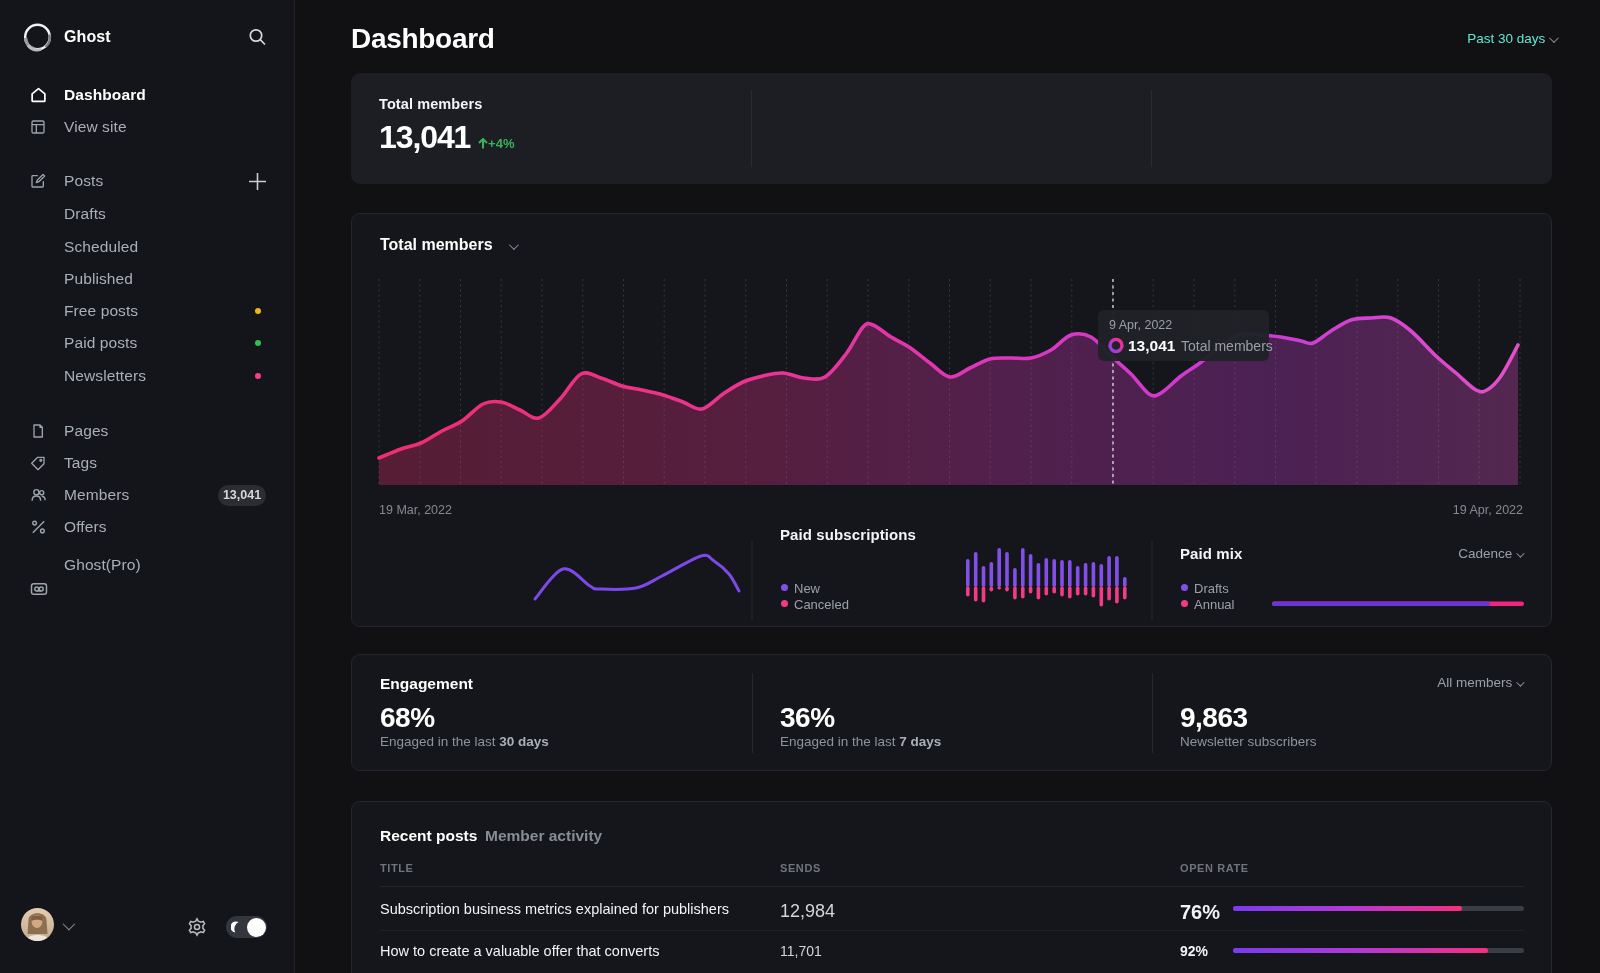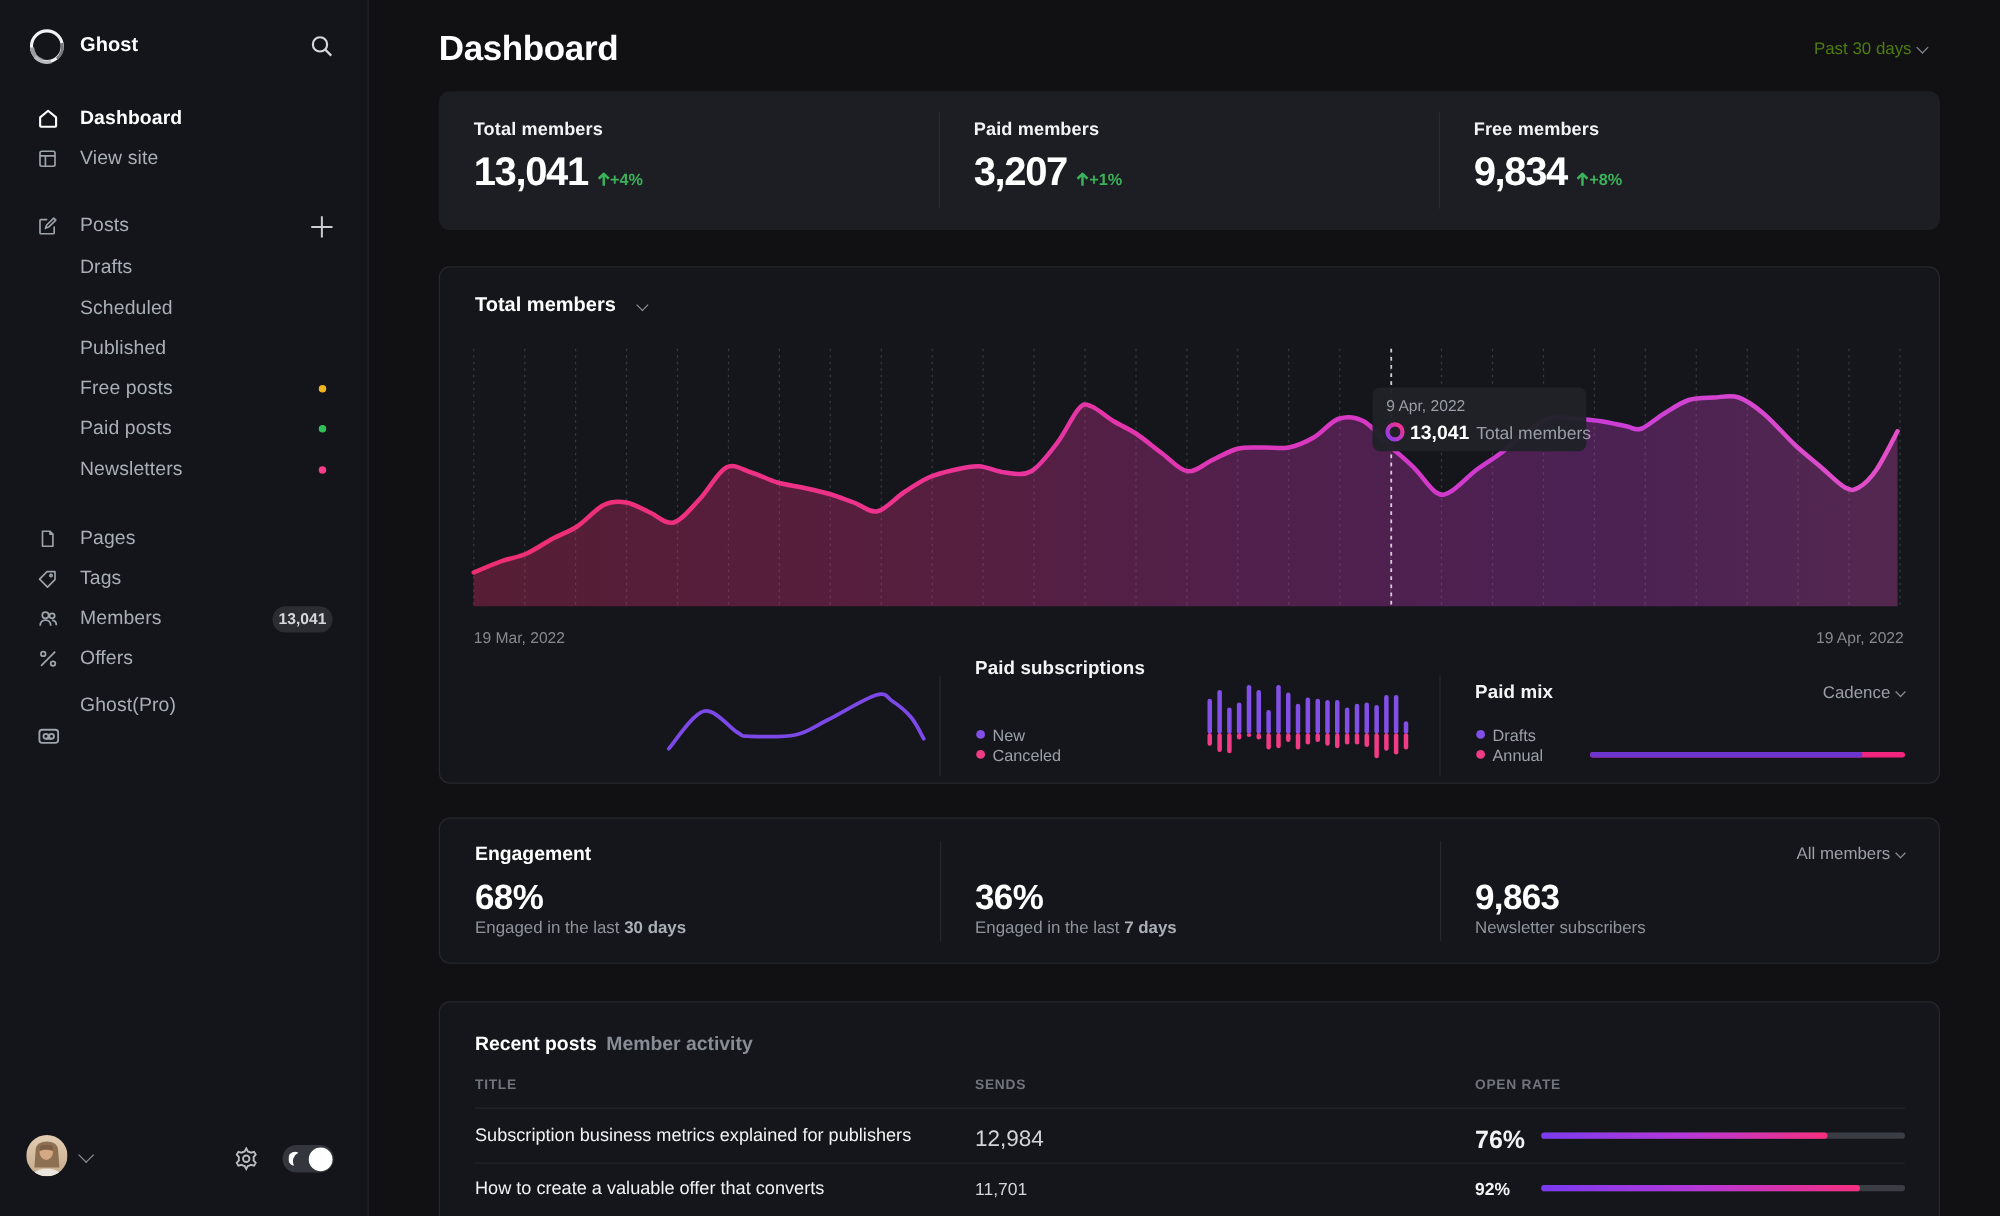--- a/index.html
+++ b/index.html
@@ -133,42 +133,30 @@
       </svg>
   <div class="abs" style="left:226px;top:916px;width:41px;height:22px;border-radius:11px;background:#33363d;">
     <svg style="position:absolute;left:5px;top:4.5px" width="13" height="13" viewBox="0 0 13 13">
           <path d="M6 1 A5.6 5.6 0 1 0 6 12 A7.5 7.5 0 0 1 6 1 Z" fill="#fff" transform="rotate(18 6.5 6.5)"></path>
         </svg>
     <div style="position:absolute;right:1.5px;top:1.5px;width:19px;height:19px;border-radius:50%;background:#fff;"></div>
   </div>
 </aside>
 
 <div class="abs" style="left:351px;top:23px;font-size:28px;font-weight:bold;color:#fff;letter-spacing:-0.3px;">Dashboard</div>
-<div class="abs" style="right:60px;top:31px;font-size:13.5px;color:#4d7c0f;margin-left:24px;">Past 30 days <span class="chev" style="width:7px;height:7px;border-width:1.6px;"></span></div>
+<div class="abs" style="right:44px;top:31px;font-size:13.5px;color:#5eead4;margin-left:24px;">Past 30 days <span class="chev" style="width:7px;height:7px;border-width:1.6px;"></span></div>
 
 <div class="card" style="top:73px;height:111px;background:#1c1e24;border:none;">
   <div class="vline" style="left:400px;top:17px;height:77px;"></div>
   <div class="vline" style="left:800px;top:17px;height:77px;"></div>
   <div class="abs" style="left:28px;top:23px;">
         <div class="lbl">Total members</div>
     <div class="big" style="margin-top:9px;">13,041 <span class="green"><svg class="uparr" viewBox="0 0 10 11" fill="none" stroke="#3bb159" stroke-width="2">
               <path d="M5 10.5 V1.5 M1 5 L5 1 L9 5"></path>
             </svg>+4%</span></div>
-      </div>
-  <div class="abs" style="left:428px;top:23px;">
-        <div class="lbl">Paid members</div>
-    <div class="big" style="margin-top:9px;">3,207 <span class="green"><svg class="uparr" viewBox="0 0 10 11" fill="none" stroke="#3bb159" stroke-width="2">
-              <path d="M5 10.5 V1.5 M1 5 L5 1 L9 5"></path>
-            </svg>+1%</span></div>
-      </div>
-  <div class="abs" style="left:828px;top:23px;">
-        <div class="lbl">Free members</div>
-    <div class="big" style="margin-top:9px;">9,834 <span class="green"><svg class="uparr" viewBox="0 0 10 11" fill="none" stroke="#3bb159" stroke-width="2">
-              <path d="M5 10.5 V1.5 M1 5 L5 1 L9 5"></path>
-            </svg>+8%</span></div>
       </div>
 </div>
 
 <div class="card" style="top:213px;height:414px;">
   <div class="abs" style="left:28px;top:22px;font-size:16px;font-weight:bold;color:#fff;">Total members
     <span class="chev" style="margin-left:12px;width:7px;height:7px;border-width:1.6px;"></span></div>
   <svg class="abs" style="left:0;top:0" width="1199" height="412" viewBox="0 0 1199 412">
     <defs>
       <linearGradient id="glx" gradientUnits="userSpaceOnUse" x1="27" y1="0" x2="1168" y2="0">
         <stop offset="0" stop-color="#ee2e71"></stop>

